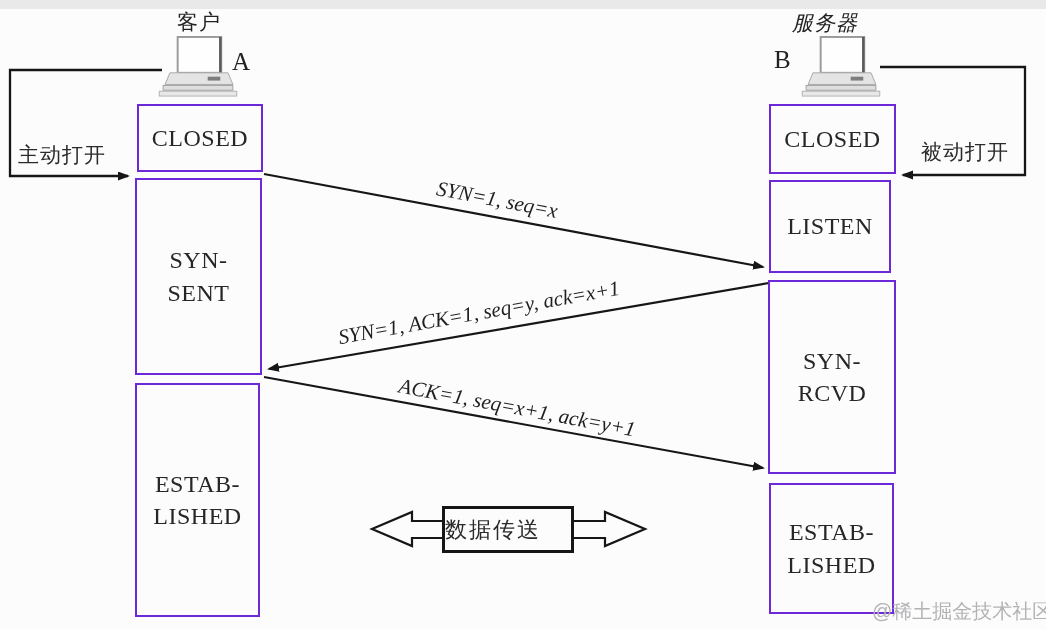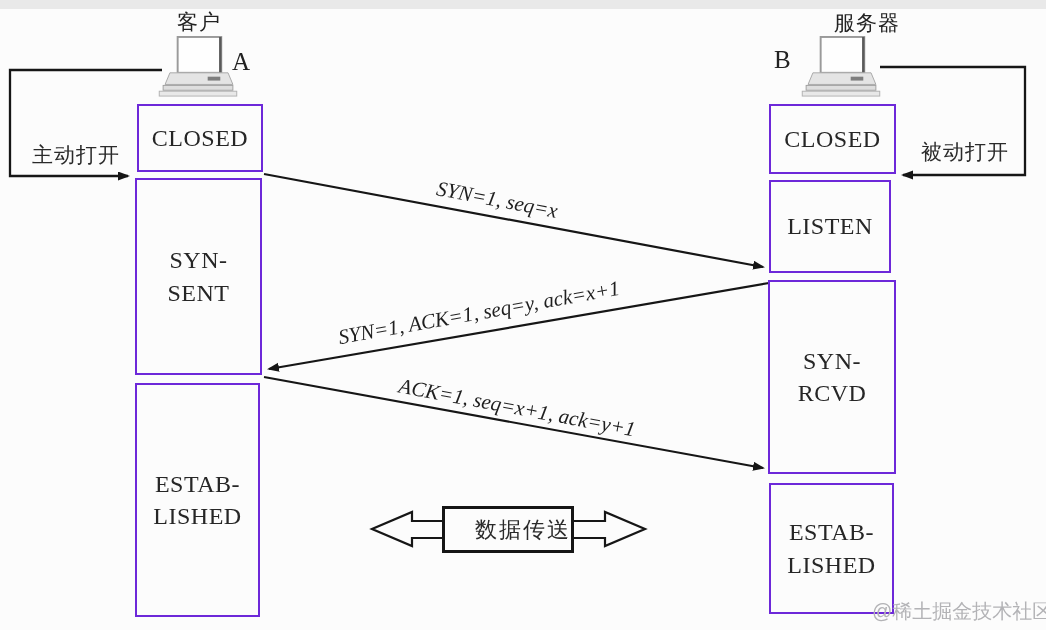--- a/index.html
+++ b/index.html
@@ -78,21 +78,21 @@
     transform: translate(-50%, -50%) rotate(var(--rot));
   }
   .data-transfer-box {
     position: absolute;
     left: 442px; top: 506px;
     width: 132px; height: 47px;
     border: 3px solid #161616;
     background: #fcfcfc;
     display: flex;
     align-items: center;
-    justify-content: flex-end;
+    justify-content: flex-start;
     z-index: 3;
   }
   .data-transfer-label {
     font-size: 22px;
     letter-spacing: 2px;
     color: #2a2a2a;
   }
   .watermark {
     position: absolute;
     left: 872px; top: 598px;
@@ -134,23 +134,23 @@
   <div class="host-title" style="left:177px; top:8px;">客户</div>
   <svg class="computer-icon" style="left:156px; top:36px;" viewBox="0 0 84 64">
     <rect x="21" y="1" width="45" height="37" fill="#fefefe" stroke="#9a9a9a" stroke-width="2"></rect>
     <line x1="65" y1="1" x2="65" y2="38" stroke="#5a5a5a" stroke-width="2.5"></line>
     <path d="M13,38 L73,38 L78,50 L8,50 Z" fill="#e4e4e4" stroke="#a8a8a8" stroke-width="1"></path>
     <rect x="52" y="42" width="13" height="4" fill="#7d7d7d"></rect>
     <rect x="6" y="51" width="72" height="5" fill="#dedede" stroke="#a0a0a0" stroke-width="1"></rect>
     <rect x="2" y="57" width="80" height="5" fill="#e8e8e8" stroke="#b2b2b2" stroke-width="1"></rect>
   </svg>
   <div class="host-letter" style="left:232px; top:48px;">A</div>
-  <div class="open-label" style="left:32px; top:141px;font-family:Liberation Serif, serif;">主动打开</div>
+  <div class="open-label" style="left:18px; top:141px;font-family:Liberation Serif, serif;">主动打开</div>
 
-  <div class="host-title" style="left:834px; top:9px;">服务器</div>
+  <div class="host-title" style="left:792px; top:9px;font-style:italic;">服务器</div>
   <svg class="computer-icon" style="left:799px; top:36px;" viewBox="0 0 84 64">
     <rect x="21" y="1" width="45" height="37" fill="#fefefe" stroke="#9a9a9a" stroke-width="2"></rect>
     <line x1="65" y1="1" x2="65" y2="38" stroke="#5a5a5a" stroke-width="2.5"></line>
     <path d="M13,38 L73,38 L78,50 L8,50 Z" fill="#e4e4e4" stroke="#a8a8a8" stroke-width="1"></path>
     <rect x="52" y="42" width="13" height="4" fill="#7d7d7d"></rect>
     <rect x="6" y="51" width="72" height="5" fill="#dedede" stroke="#a0a0a0" stroke-width="1"></rect>
     <rect x="2" y="57" width="80" height="5" fill="#e8e8e8" stroke="#b2b2b2" stroke-width="1"></rect>
   </svg>
   <div class="host-letter" style="left:774px; top:46px;">B</div>
   <div class="open-label" style="left:921px; top:138px;">被动打开</div>

